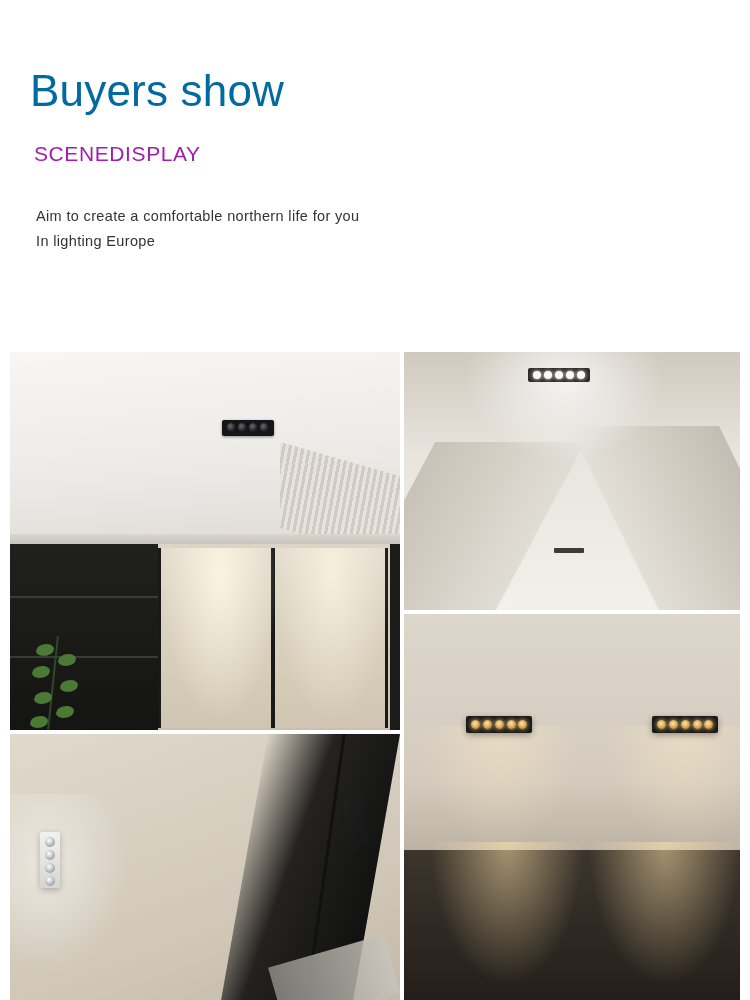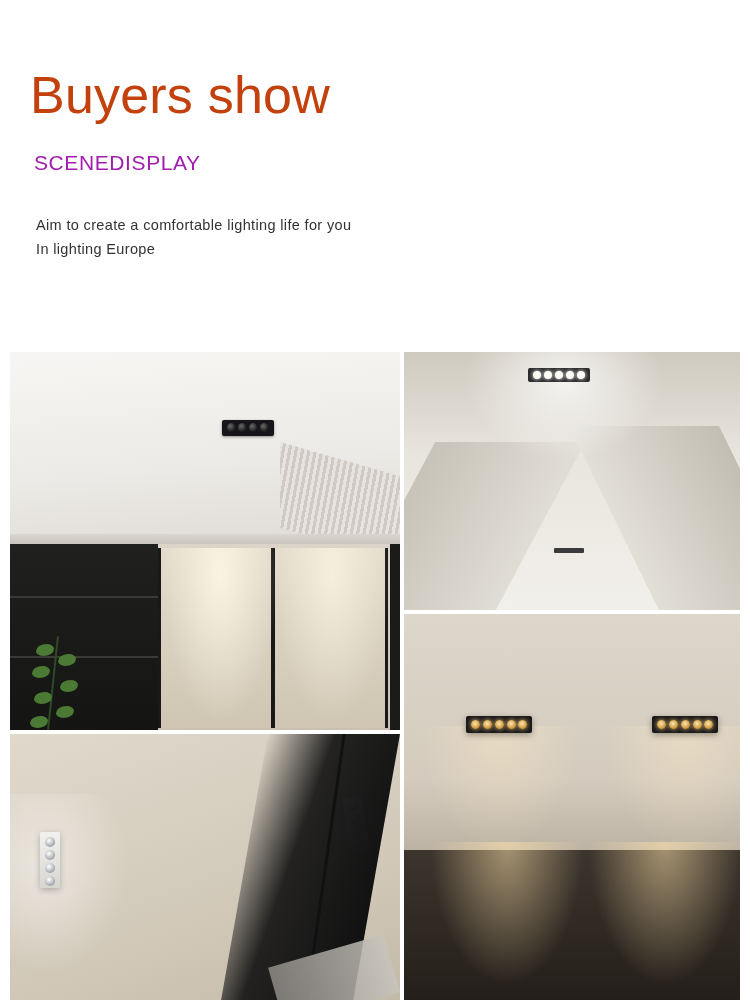--- a/index.html
+++ b/index.html
@@ -21,25 +21,25 @@
     height: 1000px;
     position: relative;
     background: #fff;
   }
 
   
   .header {
     padding: 68px 0 0 30px;
   }
   .title {
-    font-size: 52px;
+    font-size: 44px;
     line-height: 1.05;
     font-weight: 400;
     letter-spacing: 0.2px;
-    color: #c2410c;
+    color: #0369a1;
     margin: 0;
   }
   .subtitle {
     margin: 28px 0 0 4px;
     font-size: 21px;
     letter-spacing: 0.6px;
     color: #a21caf;
     font-weight: 400;
   }
   .tagline {
@@ -281,21 +281,21 @@
 </style>
 </head>
 <body>
 
 <div class="page">
 
   <div class="header">
     <h1 class="title">Buyers show</h1>
     <div class="subtitle">SCENEDISPLAY</div>
     <div class="tagline">
-      <div>Aim to create a comfortable lighting life for you</div>
+      <div>Aim to create a comfortable northern life for you</div>
       <div>In lighting Europe</div>
     </div>
   </div>
 
   <div class="gallery">
 
     <div class="cell c1">
       <div class="s1">
         <div class="ceiling"></div>
         <div class="vent"></div>

